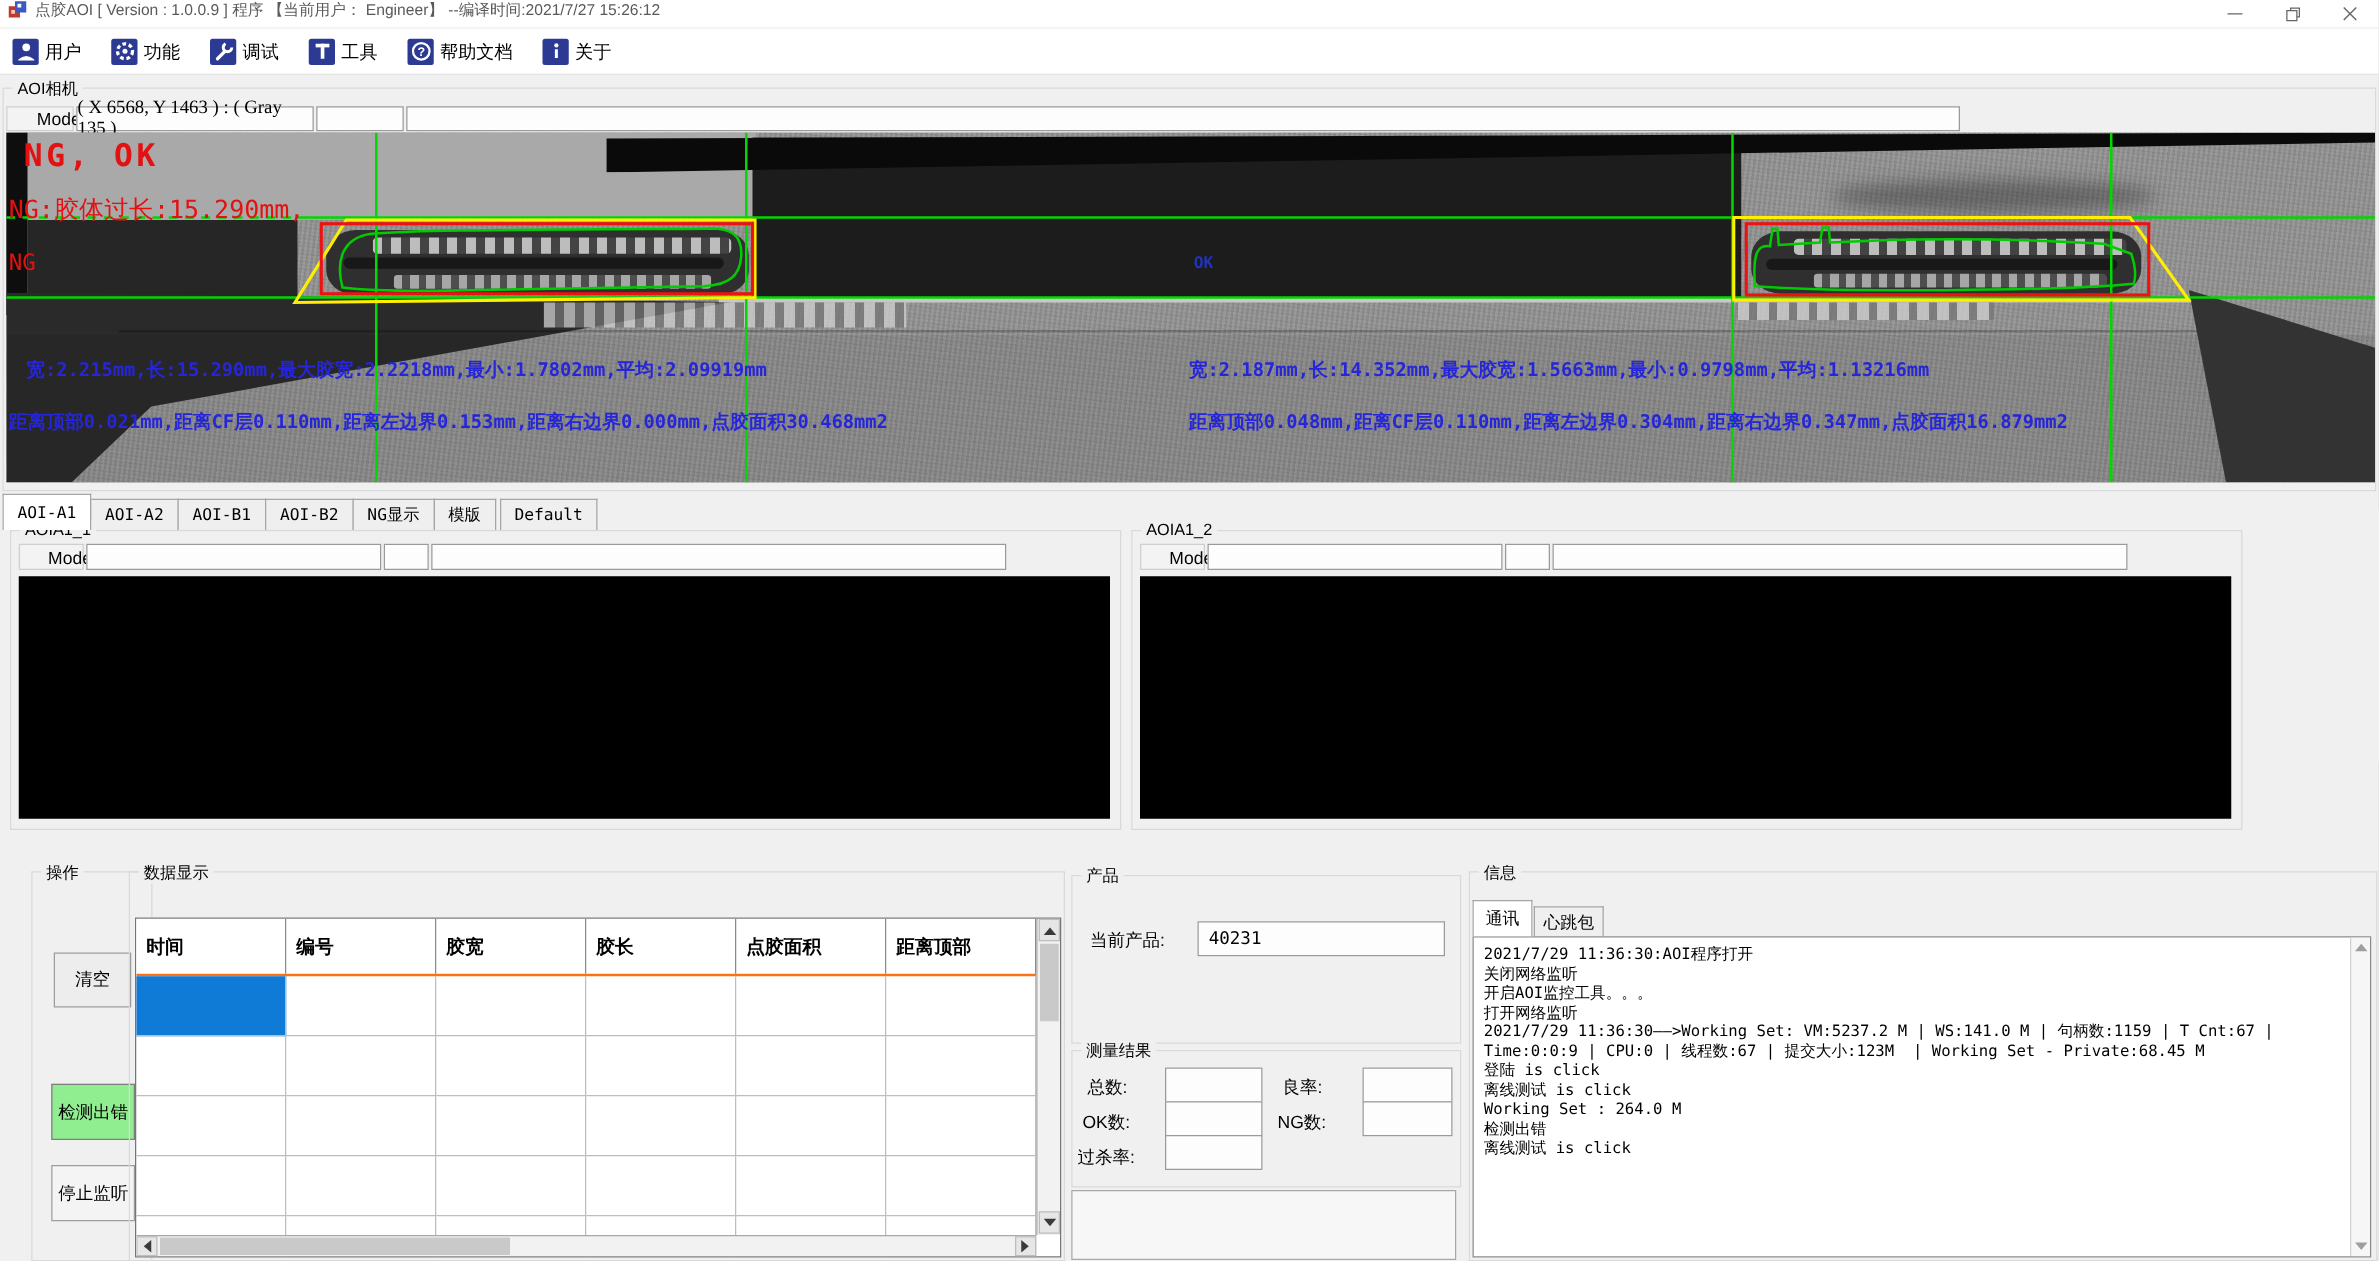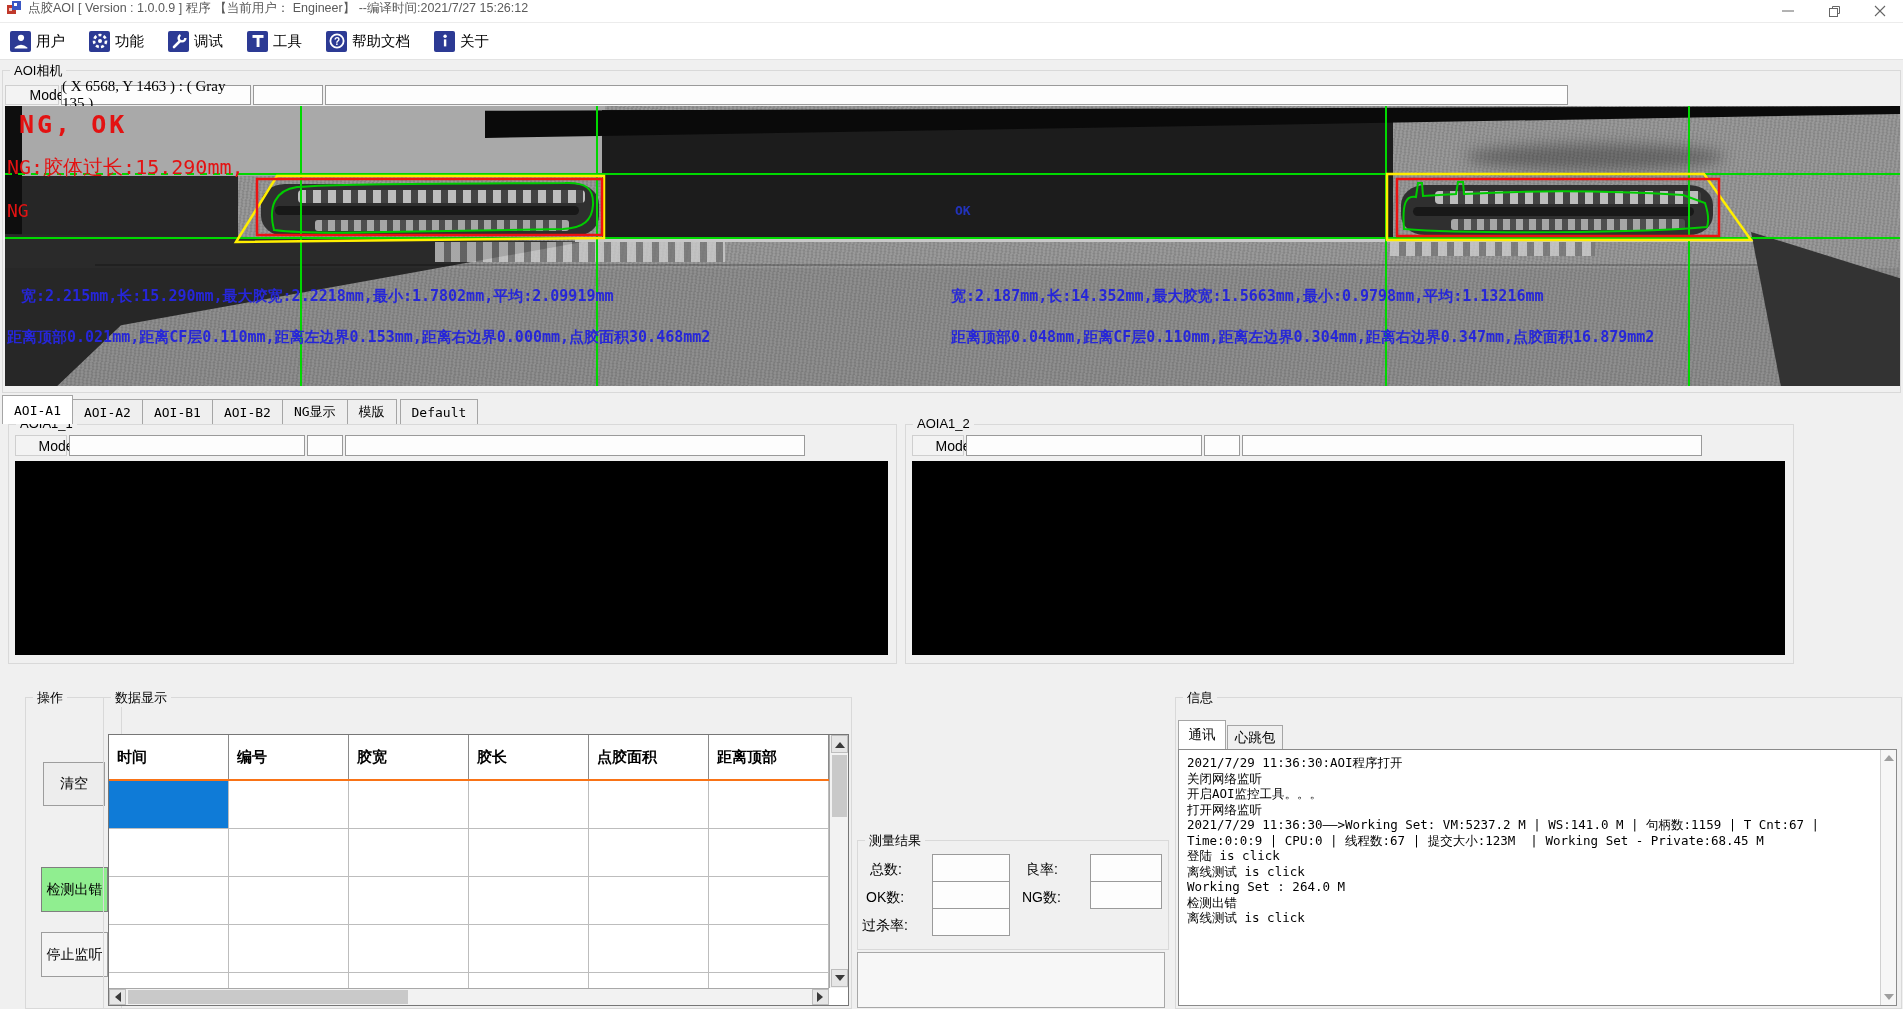--- a/index.html
+++ b/index.html
@@ -338,20 +338,27 @@
             <span class="tri-left"></span>
           </div>
         <div class="thumb" style="left:19px;top:1px;width:280px;height:14px;"></div>
         <div class="sbbtn" style="left:703px;top:0;width:17px;height:16px;">
             <span class="tri-right"></span>
           </div>
       </div>
     </div>
   </div>
 
+  <div class="grp" style="left:857px;top:700px;width:310px;height:133px;">
+    <span class="grp-lbl">产品</span>
+    <span class="fieldlbl" style="left:14px;top:43px;">当前产品:</span>
+    <div class="sunk" style="left:100px;top:36px;width:198px;height:28px;display:flex;align-items:center;padding-left:8px;font-family:'DejaVu Sans Mono',monospace;font-size:14px;">
+      <span>40231</span>
+    </div>
+  </div>
 
   <div class="grp" style="left:857px;top:840px;width:310px;height:108px;">
     <span class="grp-lbl">测量结果</span>
     <span class="fieldlbl" style="left:12px;top:20px;">总数:</span>
     <div class="sunk" style="left:74px;top:13px;width:78px;height:28px;"></div>
     <span class="fieldlbl" style="left:168px;top:20px;">良率:</span>
     <div class="sunk" style="left:232px;top:13px;width:72px;height:28px;"></div>
     <span class="fieldlbl" style="left:8px;top:48px;">OK数:</span>
     <div class="sunk" style="left:74px;top:40px;width:78px;height:28px;"></div>
     <span class="fieldlbl" style="left:164px;top:48px;">NG数:</span>

